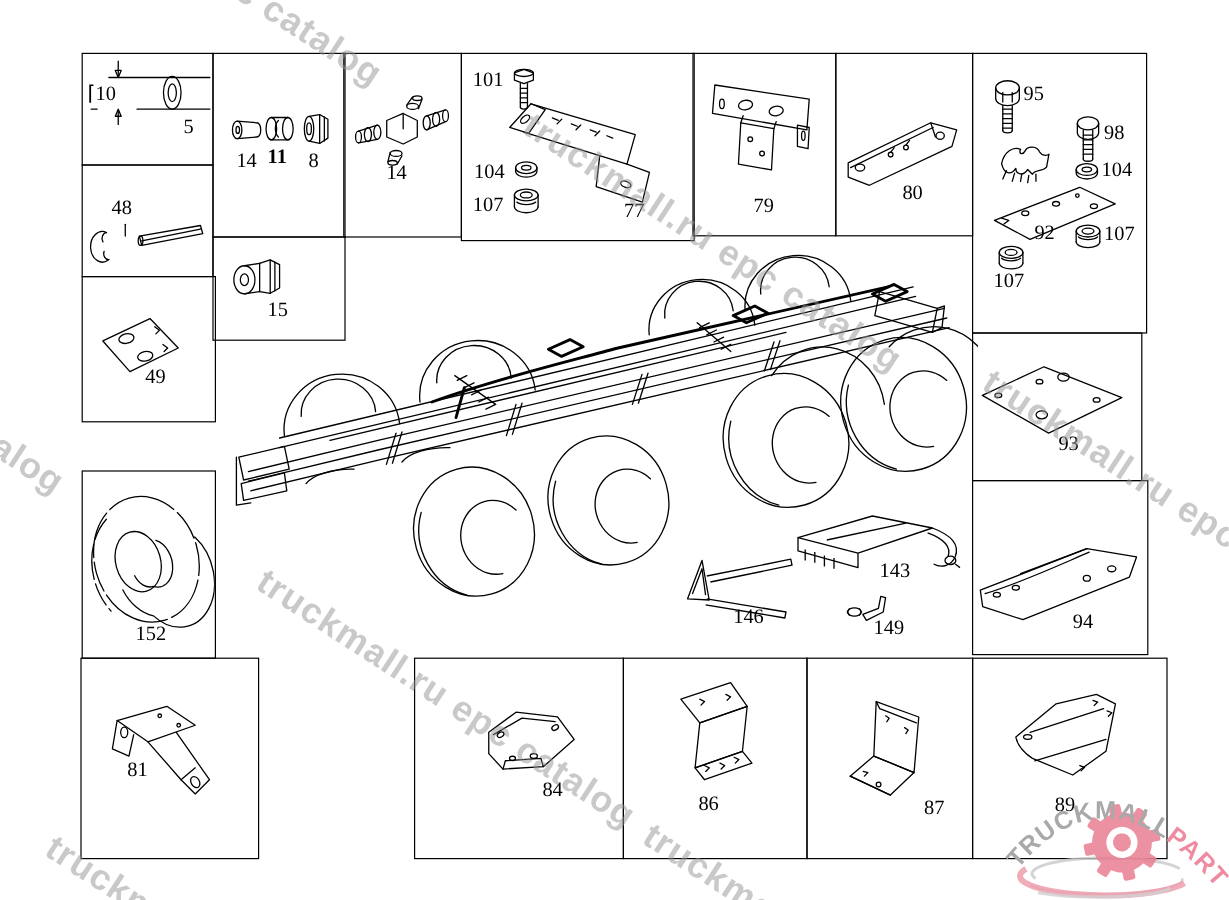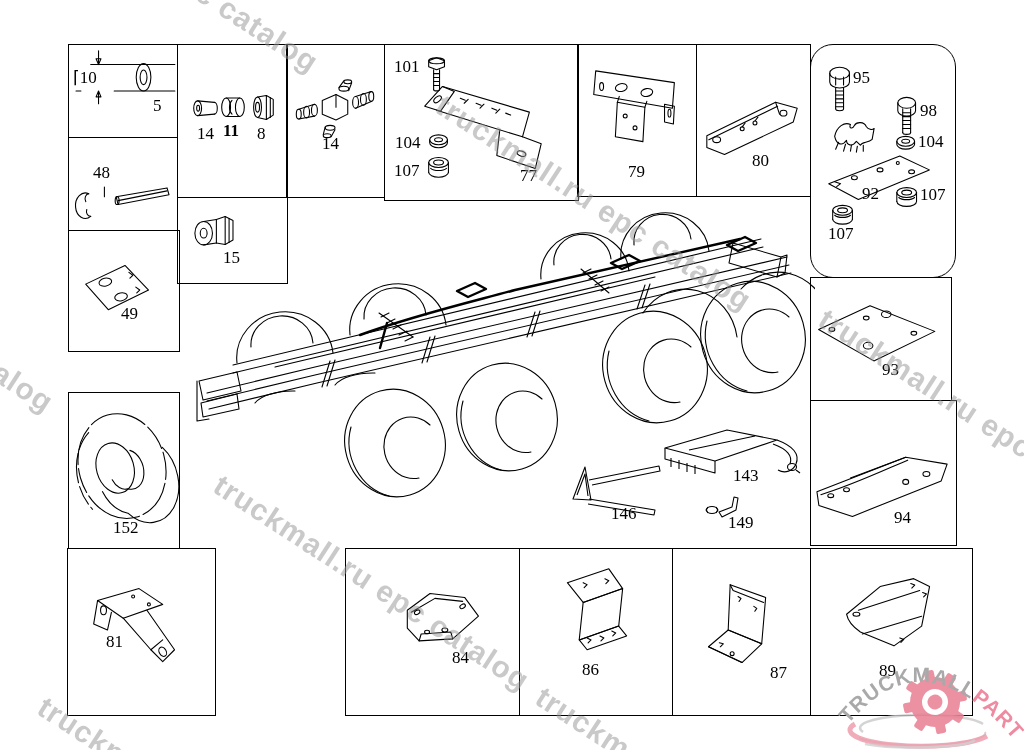--- a/index.html
+++ b/index.html
@@ -194,21 +194,21 @@
       <ellipse cx="20" cy="96" rx="4" ry="3"></ellipse>
         <ellipse cx="88" cy="69" rx="3.5" ry="3"></ellipse>
       <circle cx="46" cy="85" r="2"></circle>
         <circle cx="59" cy="79" r="2"></circle>
       <path d="M46,83 l3,-4"></path>
         <path d="M59,77 l3,-4"></path>
     </svg>
     <div class="plab" style="left:55px;top:107px;">80</div>
   </div>
 
-  <div class="cell" style="left:810px;top:44px;width:146px;height:234px;border-radius:23px;">
+  <div class="cell" style="left:810px;top:44px;width:146px;height:234px;">
     <svg class="art" viewBox="0 0 146 234">
       <ellipse cx="29" cy="28" rx="10" ry="6"></ellipse>
       <path d="M19,28 v9 a10,6 0 0 0 20,0 v-9"></path>
         <path d="M25,32 v8"></path>
         <path d="M33,32 v8"></path>
       <path d="M25,43 V64"></path>
         <path d="M33,43 V64"></path>
       <path d="M25,46 H33 M25,50 H33 M25,54 H33 M25,58 H33 M25,62 H33"></path>
       <path d="M25,64 a4,2 0 0 0 8,0"></path>
       <ellipse cx="97" cy="58" rx="9" ry="5.5"></ellipse>

